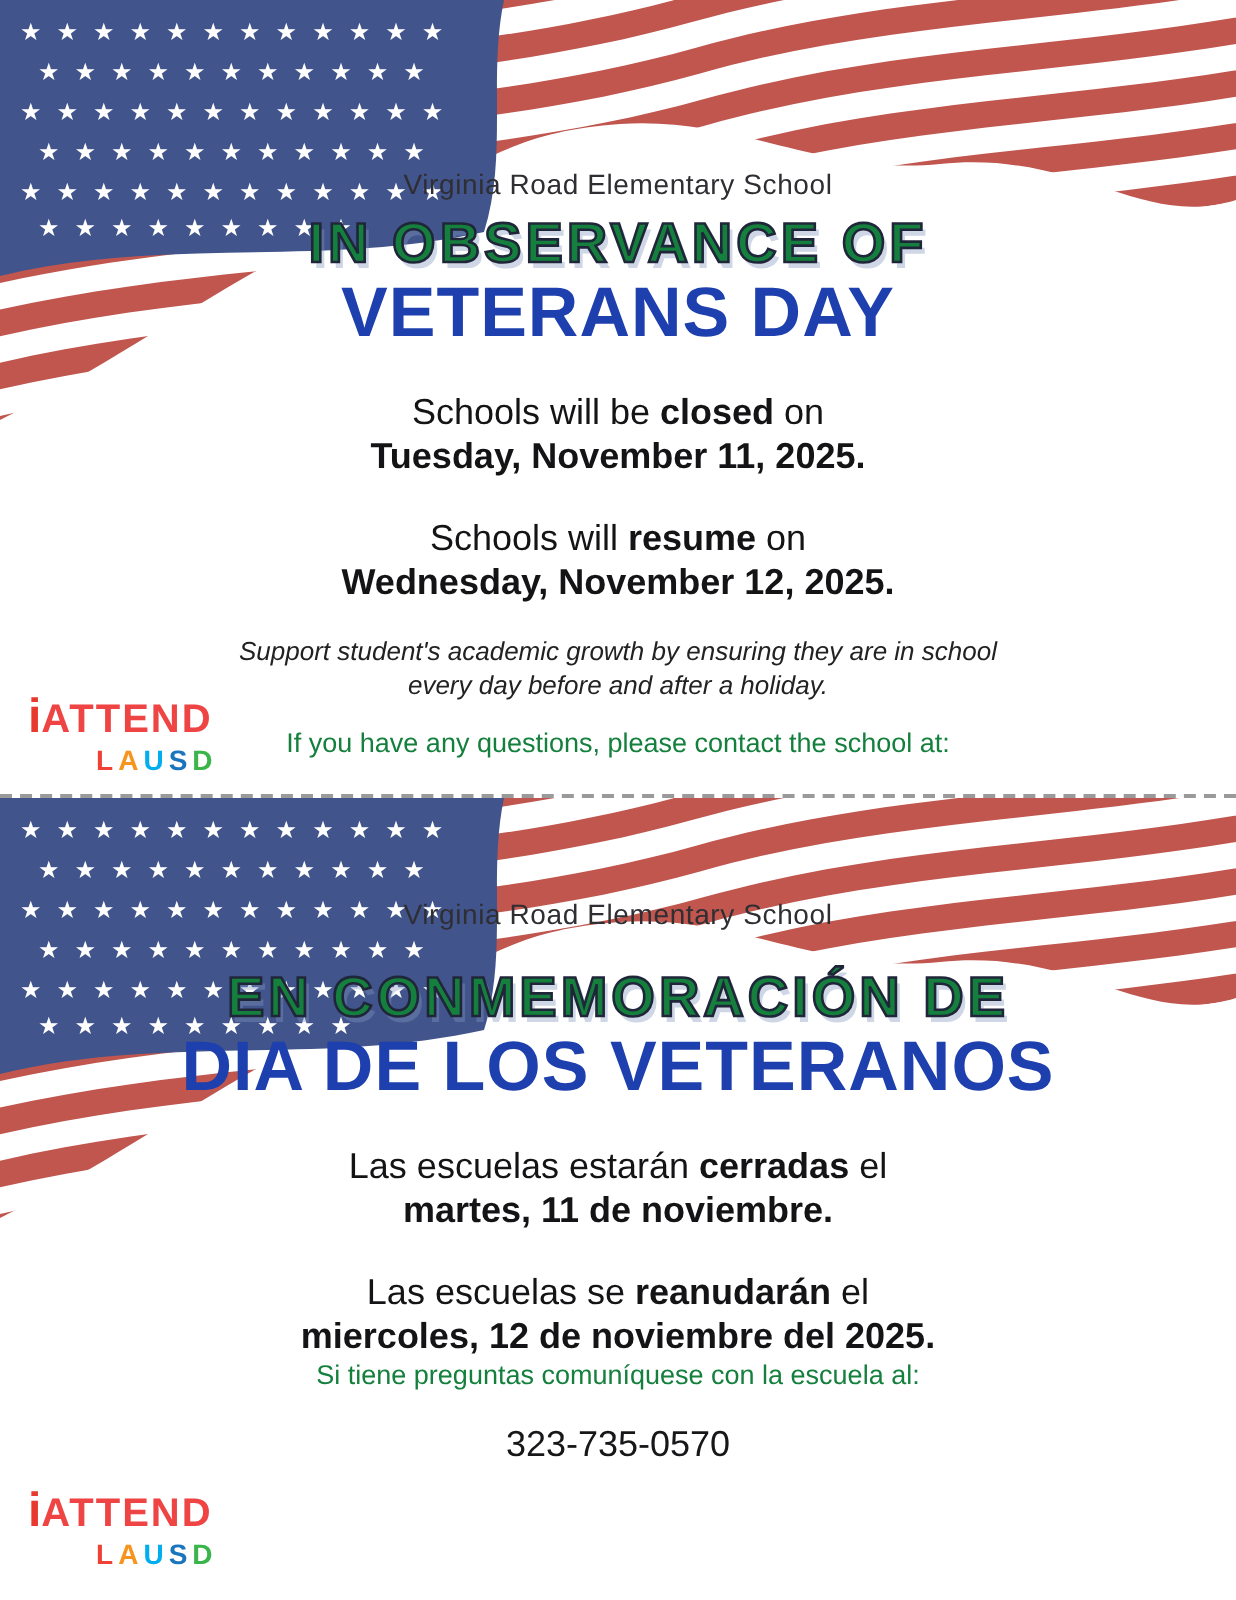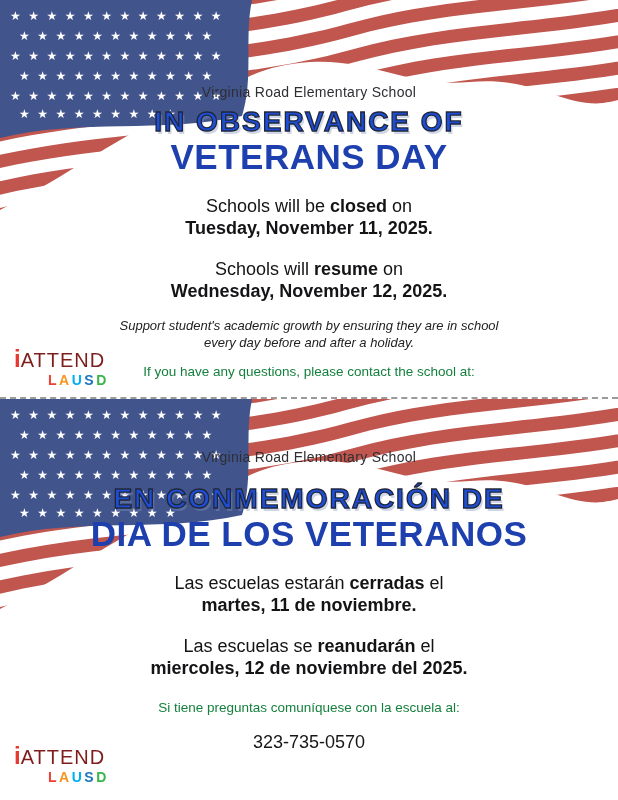--- a/index.html
+++ b/index.html
@@ -23,21 +23,21 @@
 
   .content { position:relative; z-index:1; text-align:center; }
   .half-en .content { padding-top:84px; }
   .half-es .content { padding-top:50px; }
 
   .school { font-size:14px; color:#2e2e33; letter-spacing:.3px; }
 
   .h-outline {
     margin-top:6px;
     font-size:28px; font-weight:800; letter-spacing:2px;
-    color:#1d4ed8;
+    color:#15803d;
     -webkit-text-stroke:1.3px #20263a;
     text-shadow:2px 3px 0 rgba(130,150,190,.38);
     line-height:1.12;
   }
   .half-es .h-outline { margin-top:18px; }
 
   .h-blue {
     font-size:35px; font-weight:800; letter-spacing:.5px;
     color:#1e3fae; line-height:1.12;
   }
@@ -46,28 +46,28 @@
   .para.second { }
   .para b { font-weight:700; }
 
   .note {
     margin-top:14px; font-style:italic; font-size:13px; line-height:1.35;
     max-width:380px; margin-left:auto; margin-right:auto; color:#222;
   }
   .half-es .note { max-width:565px; font-size:13px; }
 
   .contact { margin-top:12px; font-size:13.5px; color:#15803d; }
-  .half-es .contact { margin-top:20px; }
+  .half-es .contact { margin-top:0; }
   .phone { margin-top:17px; font-size:18px; color:#17171a; }
 
   .logo { position:absolute; left:14px; bottom:10px; z-index:2; text-align:left; line-height:1; }
   .half-es .logo { bottom:16px; }
   .logo-row { display:flex; align-items:baseline; }
   .logo-i { color:#e8392f; font-weight:800; font-size:24px; }
-  .logo-attend { color:#7f1d1d; font-weight:400; font-size:20px; letter-spacing:1px; }
+  .logo-attend { color:#ef4444; font-weight:700; font-size:20px; letter-spacing:1px; }
   .logo-lausd { margin-top:2px; padding-left:34px; font-size:14px; font-weight:700; letter-spacing:2.5px; }
   .lc0 { color:#ef4136; } .lc1 { color:#f7941e; } .lc2 { color:#00aeef; }
   .lc3 { color:#1b75bc; } .lc4 { color:#39b54a; }
 </style>
 </head>
 <body>
 
 <svg style="position:absolute;width:0;height:0" aria-hidden="true">
   <defs>
     <clipPath id="flag-clip">

